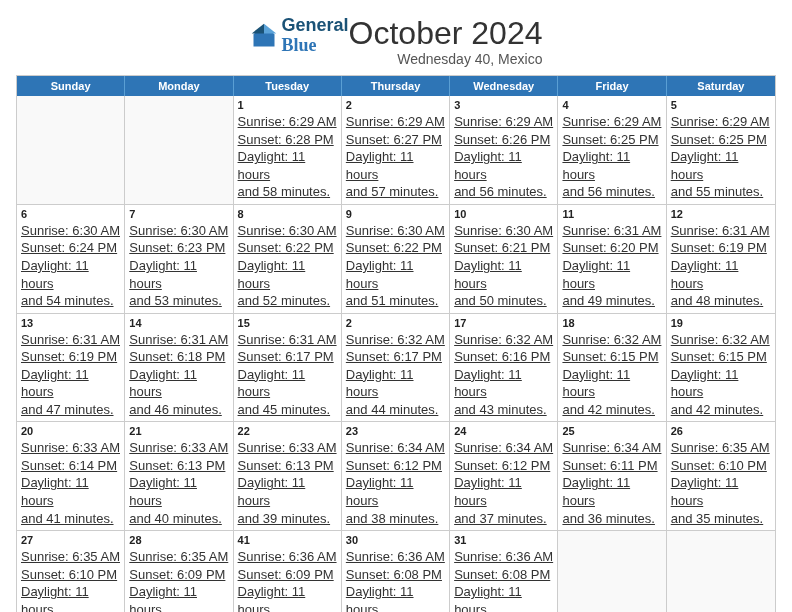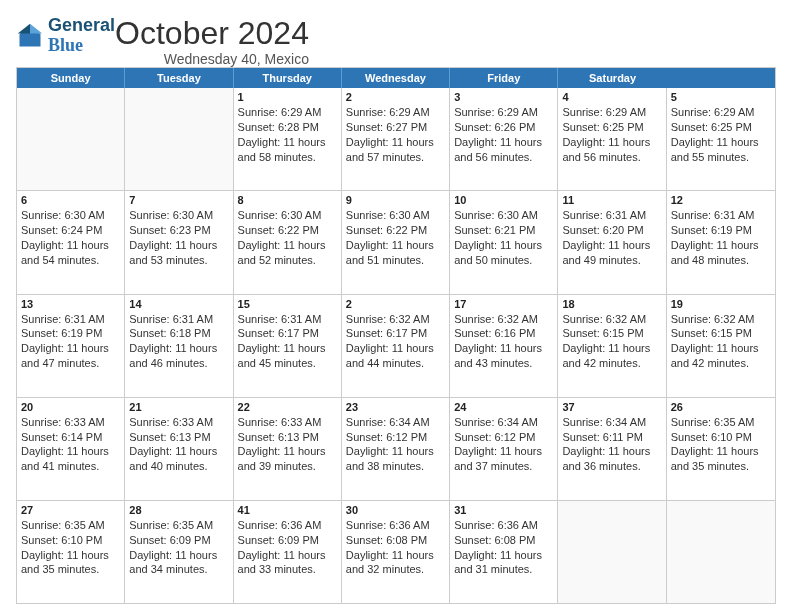--- a/index.html
+++ b/index.html
@@ -12,22 +12,23 @@
     }
     .page {
       width: 792px;
       height: 612px;
       padding: 16px 16px 8px 16px;
       display: flex;
       flex-direction: column;
     }
     .header {
       display: flex;
-      justify-content: flex-start;
+      justify-content: center;
       align-items: flex-start;
+      margin-bottom: 8px;
     }
     .logo {
       display: flex;
       align-items: center;
       gap: 4px;
     }
     .logo-text {
       font-size: 18px;
       font-weight: bold;
       color: #333;
@@ -95,23 +96,24 @@
     }
     .cal-cell:last-child { border-right: none; }
     .cal-cell.empty { background: #f9f9f9; }
     .day-num {
       font-size: 11px;
       font-weight: bold;
       margin-bottom: 2px;
       color: #222;
     }
     .day-info {
-      font-size: 11px;
+      font-size: 13px;
       color: #333;
       line-height: 1.35;
+      text-decoration: underline;
     }
   </style>
 </head>
 <body>
 
 <div class="page">
   <div class="header">
     <div class="logo">
       <svg class="logo-icon" viewBox="0 0 32 32">
         <polygon points="16,4 28,14 28,28 4,28 4,14" fill="#2e75b6"></polygon>
@@ -125,20 +127,21 @@
     </div>
     <div class="title-block">
       <div class="month-title">October 2024</div>
       <div class="subtitle">Wednesday 40, Mexico</div>
     </div>
   </div>
 
   <div class="calendar">
     <div class="cal-header">
     <div class="cal-header-cell">Sunday</div>
+        <div class="cal-header-cell">Monday</div>
         <div class="cal-header-cell">Tuesday</div>
         <div class="cal-header-cell">Thursday</div>
         <div class="cal-header-cell">Wednesday</div>
         <div class="cal-header-cell">Friday</div>
         <div class="cal-header-cell">Saturday</div>
       </div>
     <div class="cal-body">
     <div class="cal-row">
           <div class="cal-cell empty"></div>
           <div class="cal-cell empty"></div>
@@ -310,21 +313,21 @@
 and 38 minutes.</div>
           </div>
           <div class="cal-cell">
             <div class="day-num">24</div>
             <div class="day-info" style="white-space: pre-line;">Sunrise: 6:34 AM
 Sunset: 6:12 PM
 Daylight: 11 hours
 and 37 minutes.</div>
           </div>
           <div class="cal-cell">
-            <div class="day-num">37</div>
+            <div class="day-num">25</div>
             <div class="day-info" style="white-space: pre-line;">Sunrise: 6:34 AM
 Sunset: 6:11 PM
 Daylight: 11 hours
 and 36 minutes.</div>
           </div>
           <div class="cal-cell">
             <div class="day-num">26</div>
             <div class="day-info" style="white-space: pre-line;">Sunrise: 6:35 AM
 Sunset: 6:10 PM
 Daylight: 11 hours

